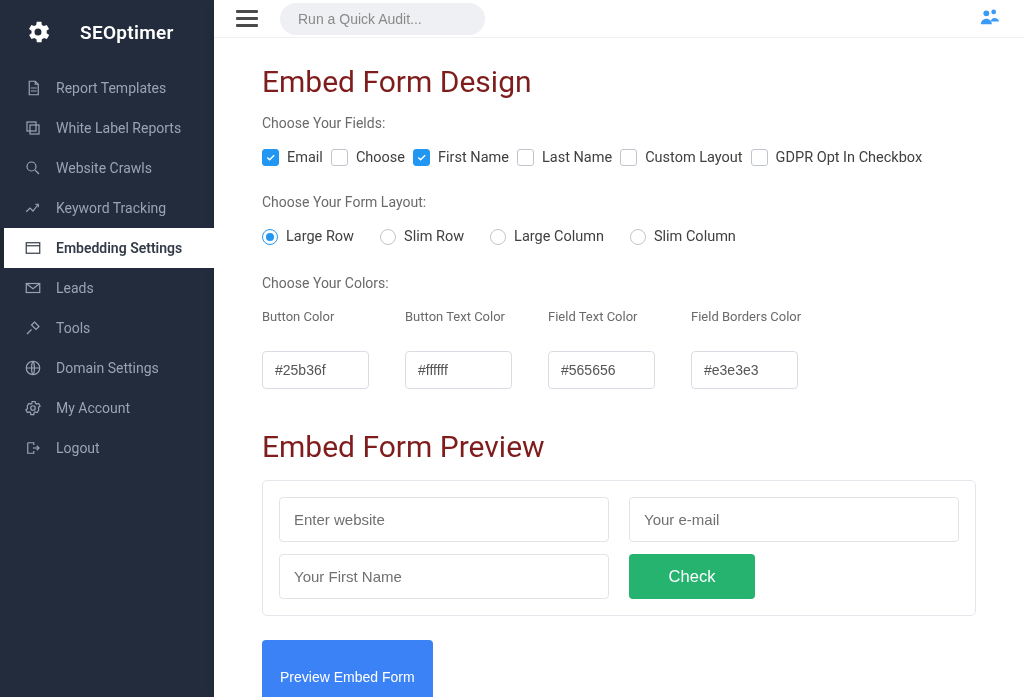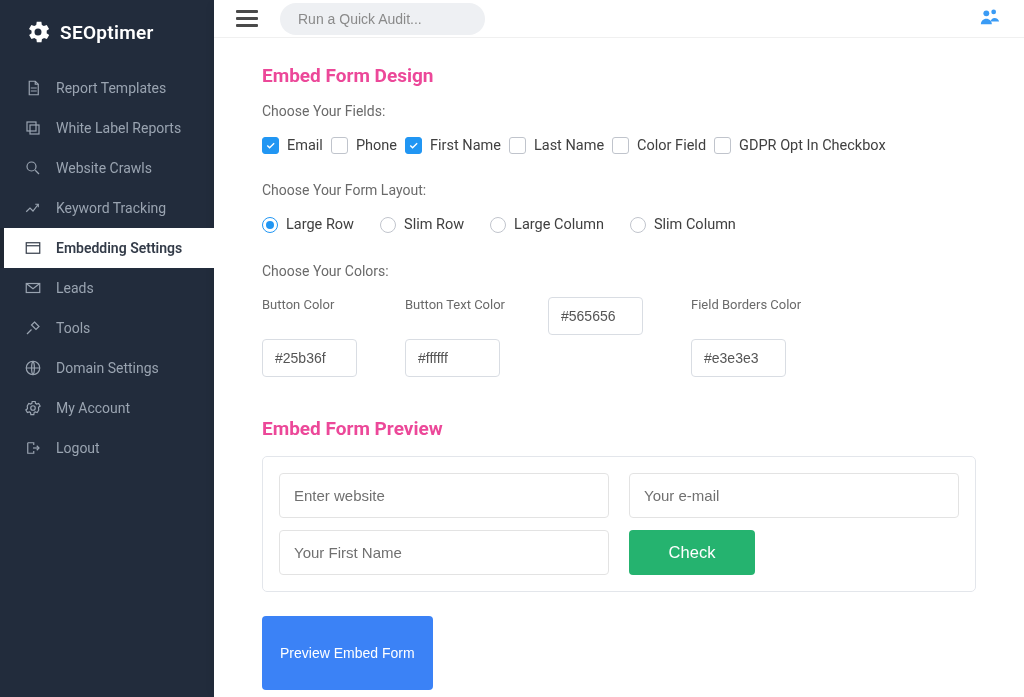--- a/index.html
+++ b/index.html
@@ -3,21 +3,21 @@
 <meta charset="utf-8">
 <style>
 * { box-sizing: border-box; margin: 0; padding: 0; }
 body { font-family: -apple-system, BlinkMacSystemFont, "Segoe UI", Roboto, Arial, sans-serif; font-size: 14px; color: #4a4a4a; background: #fff; width: 1024px; height: 697px; overflow: hidden; }
 .app { display: flex; height: 697px; }
 
 
 .sidebar { width: 214px; background: #222c3c; color: #aeb8c4; flex-shrink: 0; overflow-y: auto; }
 .logo { display: flex; align-items: center; padding: 18px 20px 22px 24px; color: #fff; }
 .logo svg { width: 28px; height: 28px; margin-right: 8px; fill: #fff; }
-.logo-text { font-size: 19px; font-weight: 600; letter-spacing: 0.3px; }
+.logo-text { font-size: 19px; font-weight: 600; letter-spacing: 0.3px; margin-left: 20px; }
 .nav { list-style: none; }
 .nav-item { display: flex; align-items: center; padding: 11px 20px 11px 24px; cursor: pointer; font-size: 14px; color: #9aa4b1; }
 .nav-item.active { background: #fff; color: #333b48; font-weight: 600; position: relative; }
 .nav-item.active::before { content: ""; position: absolute; left: 0; top: 0; bottom: 0; width: 4px; background: #1f2733; }
 .nav-item .nav-icon { width: 18px; height: 18px; margin-right: 14px; flex-shrink: 0; }
 .nav-item .nav-icon svg { width: 18px; height: 18px; stroke: currentColor; fill: none; stroke-width: 1.6; }
 
 
 .main { flex: 1; display: flex; flex-direction: column; overflow: hidden; }
 .topbar { height: 38px; display: flex; align-items: center; padding: 0 22px; border-bottom: 1px solid #f0f0f0; }
@@ -25,38 +25,38 @@
 .hamburger span { display: block; height: 3px; background: #4a4a4a; border-radius: 1px; }
 .search-wrap { background: #eef0f3; border-radius: 20px; padding: 8px 18px; display: flex; align-items: center; width: 205px; }
 .search-wrap input { border: none; background: transparent; outline: none; font-size: 14px; color: #8a8a8a; flex: 1; }
 .search-wrap input::placeholder { color: #8a8a8a; }
 .search-wrap svg { width: 13px; height: 13px; stroke: #8a8a8a; fill: none; stroke-width: 2; }
 .topbar-right { margin-left: auto; }
 .topbar-right svg { width: 24px; height: 22px; fill: #3a9bf5; }
 
 
 .content { flex: 1; overflow-y: auto; padding: 26px 48px 20px 48px; }
-h1 { font-size: 19px; font-weight: 700; color: #ec4899; margin-bottom: 16px; }
+h1 { font-size: 30px; font-weight: 400; color: #7f1d1d; margin-bottom: 16px; }
 .section-label { font-size: 14px; color: #6a6a6a; margin-bottom: 18px; }
 .check-row { display: flex; flex-wrap: wrap; gap: 8px; margin-bottom: 28px; }
 .check-item { display: inline-flex; align-items: center; cursor: pointer; font-size: 14.5px; color: #404040; }
 .checkbox { width: 17px; height: 17px; border: 1.5px solid #c0c4cc; border-radius: 3px; margin-right: 8px; display: inline-flex; align-items: center; justify-content: center; background: #fff; }
 .checkbox.checked { background: #2196f3; border-color: #2196f3; }
 .checkbox.checked svg { width: 11px; height: 11px; stroke: #fff; stroke-width: 3; fill: none; }
 
 .radio-row { display: flex; flex-wrap: wrap; gap: 26px; margin-bottom: 30px; }
 .radio-item { display: inline-flex; align-items: center; cursor: pointer; font-size: 14.5px; color: #404040; }
 .radio { width: 16px; height: 16px; border: 1.5px solid #c0c4cc; border-radius: 50%; margin-right: 8px; display: inline-flex; align-items: center; justify-content: center; }
 .radio.checked { border-color: #2196f3; }
 .radio.checked::after { content: ""; width: 8px; height: 8px; background: #2196f3; border-radius: 50%; }
 
 .color-row { display: flex; gap: 28px; margin-bottom: 40px; }
 .color-field { width: 115px; }
 .color-field label { display: block; font-size: 13px; color: #6a6a6a; margin-bottom: 10px; min-height: 32px; }
-.color-input { width: 95px; padding: 10px 12px; border: 1px solid #d9dde3; border-radius: 4px; font-size: 14px; color: #555; }
+.color-input { width: 107px; padding: 10px 12px; border: 1px solid #d9dde3; border-radius: 4px; font-size: 14px; color: #555; }
 
 
 .preview-box { border: 1px solid #e3e6eb; border-radius: 5px; padding: 16px 16px; margin-bottom: 24px; }
 .preview-grid { display: grid; grid-template-columns: 1fr 1fr; gap: 12px 20px; }
 .preview-input { padding: 13px 14px; border: 1px solid #e3e3e3; border-radius: 4px; font-size: 15px; color: #565656; }
 .preview-input::placeholder { color: #707070; }
 .check-btn { background: #25b36f; color: #ffffff; border: none; border-radius: 4px; font-size: 16.5px; font-weight: 500; padding: 13px 10px; cursor: pointer; width: 126px; }
 
 .action-row { display: flex; justify-content: space-between; }
 .btn-orange { background: #f0ad4e; color: #fff; border: none; border-radius: 4px; padding: 12px 16px; font-size: 14px; cursor: pointer; }
@@ -185,37 +185,37 @@
         <label class="check-item">
             <span class="checkbox checked">
               <svg viewBox="0 0 24 24">
                 <path d="M5 12l5 5L20 7"></path>
               </svg>
             </span>
             <span>Email</span>
           </label>
         <label class="check-item">
             <span class="checkbox"></span>
-            <span>Phone</span>
+            <span>Choose</span>
           </label>
         <label class="check-item">
             <span class="checkbox checked">
               <svg viewBox="0 0 24 24">
                 <path d="M5 12l5 5L20 7"></path>
               </svg>
             </span>
             <span>First Name</span>
           </label>
         <label class="check-item">
             <span class="checkbox"></span>
             <span>Last Name</span>
           </label>
         <label class="check-item">
             <span class="checkbox"></span>
-            <span>Color Field</span>
+            <span>Custom Layout</span>
           </label>
         <label class="check-item">
             <span class="checkbox"></span>
             <span>GDPR Opt In Checkbox</span>
           </label>
       </div>
 
       <div class="section-label">Choose Your Form Layout:</div>
       <div class="radio-row">
         <label class="radio-item">
@@ -240,20 +240,21 @@
       <div class="color-row">
         <div class="color-field">
           <label>Button Color</label>
           <input class="color-input" value="#25b36f" style="">
         </div>
         <div class="color-field">
           <label>Button Text Color</label>
           <input class="color-input" value="#ffffff" style="">
         </div>
         <div class="color-field">
+          <label>Field Text Color</label>
           <input class="color-input" value="#565656" style="">
         </div>
         <div class="color-field">
           <label>Field Borders Color</label>
           <input class="color-input" value="#e3e3e3" style="">
         </div>
       </div>
 
       <h1>Embed Form Preview</h1>
       <div class="preview-box">

